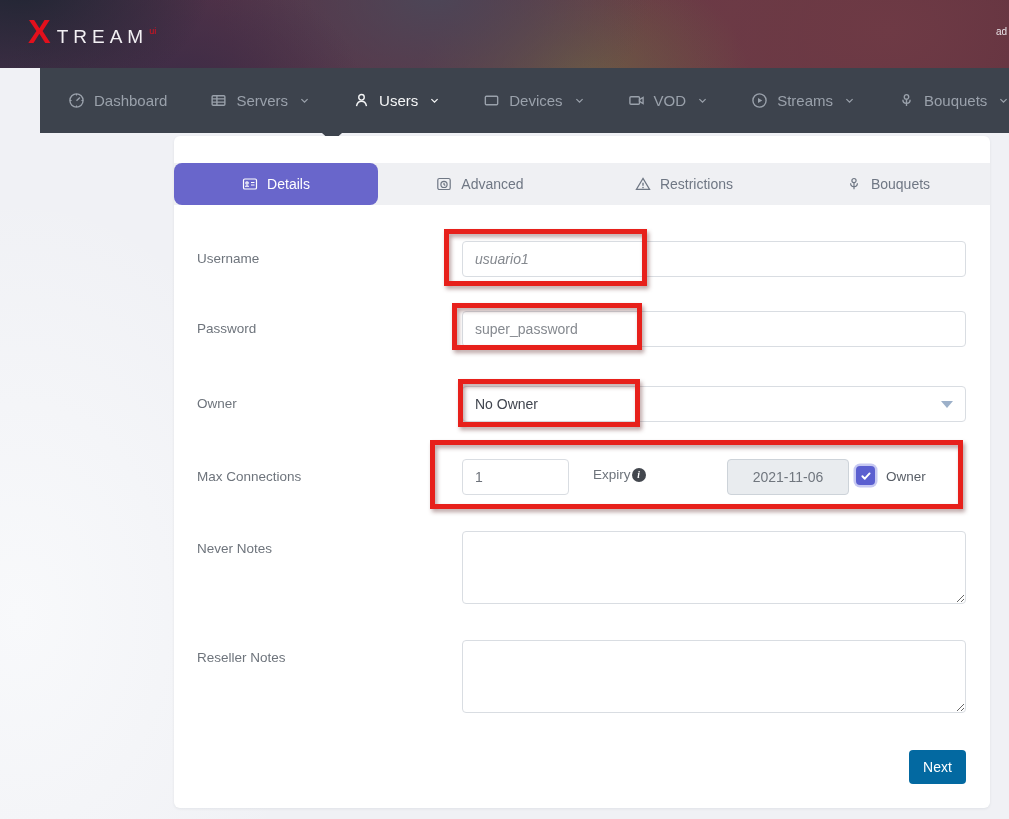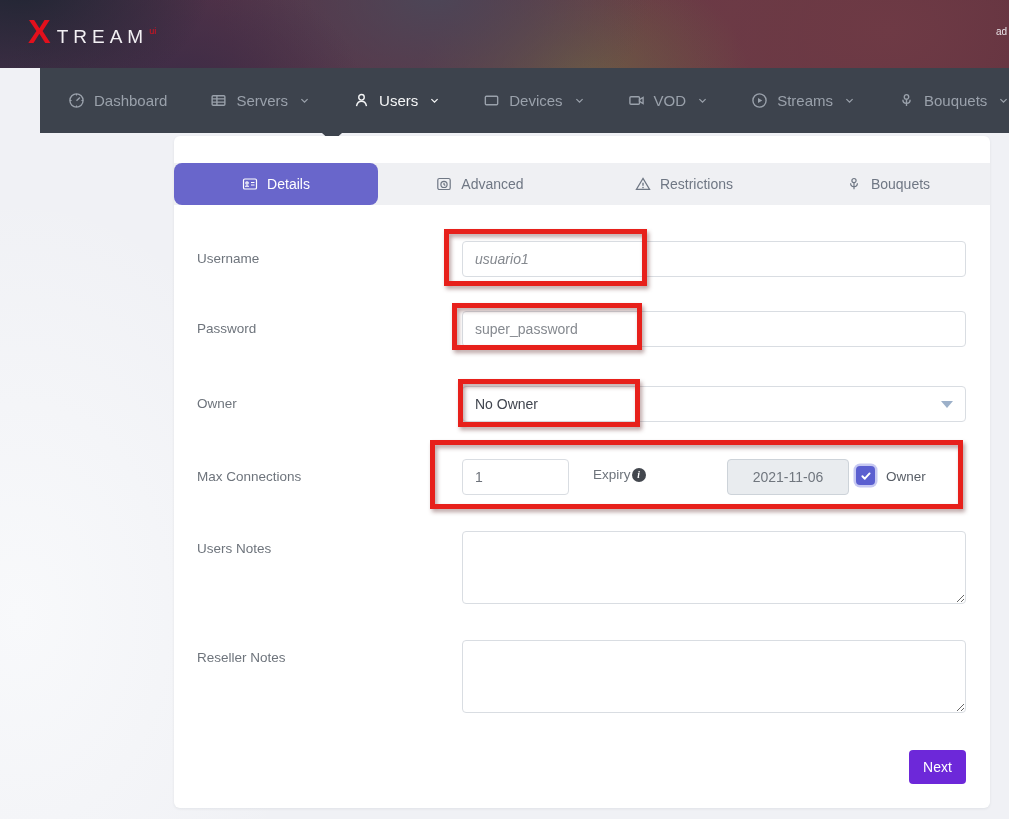--- a/index.html
+++ b/index.html
@@ -72,21 +72,21 @@
   .checkbox { position:absolute; left:682px; width:19px; height:19px; border-radius:4px;
     background:#5b5fd0; box-shadow:0 0 0 2.5px #c7c9f2; display:flex; align-items:center;
     justify-content:center; cursor:pointer; }
   .never-label { position:absolute; left:712px; font-size:13.5px; color:#585e66; }
 
   .notes { position:absolute; left:288px; width:504px; height:73px; border:1px solid #d9dde2;
     border-radius:4px; resize:both; font-family:"Liberation Sans",sans-serif; font-size:14px;
     color:#40454f; padding:8px 12px; outline:none; }
 
   .next-btn { position:absolute; left:735px; top:614px; width:57px; height:34px;
-    background:#6d28d9; color:#ffffff; font-size:14px; border:none; border-radius:4px;
+    background:#0369a1; color:#ffffff; font-size:14px; border:none; border-radius:4px;
     cursor:pointer; font-family:"Liberation Sans",sans-serif; }
 
   
   .anno { position:absolute; border:5px solid #e7201b; z-index:6;
     filter:drop-shadow(2px 3px 2px rgba(70,10,10,.38)); pointer-events:none; }
   .anno1 { left:444px; top:229px; width:203px; height:57px; }
   .anno2 { left:452px; top:303px; width:190px; height:47px; }
   .anno3 { left:458px; top:379px; width:182px; height:48px; }
   .anno4 { left:430px; top:440px; width:533px; height:69px; }
 </style>
@@ -233,21 +233,21 @@
       <span class="info-dot">i</span>
     </div>
     <input class="date-field" style="top: 323px;" type="text" readonly="" value="2021-11-06">
     <div class="checkbox" style="top:330px">
       <svg width="12" height="12" viewBox="0 0 16 16" fill="none" stroke="#ffffff" stroke-width="2.6" stroke-linecap="round" stroke-linejoin="round">
           <path d="M3.2 8.4l3.2 3.2 6.4-7"></path>
         </svg>
     </div>
     <span class="never-label" style="top:333px">Owner</span>
 
-    <span class="form-label" style="top:405px">Users Notes</span>
+    <span class="form-label" style="top:405px">Never Notes</span>
     <textarea class="notes" style="top: 395px;"></textarea>
 
     <span class="form-label" style="top:514px">Reseller Notes</span>
     <textarea class="notes" style="top: 504px;"></textarea>
 
     <button class="next-btn">Next</button>
   </div>
 
   <div class="anno anno1"></div>
   <div class="anno anno2"></div>

